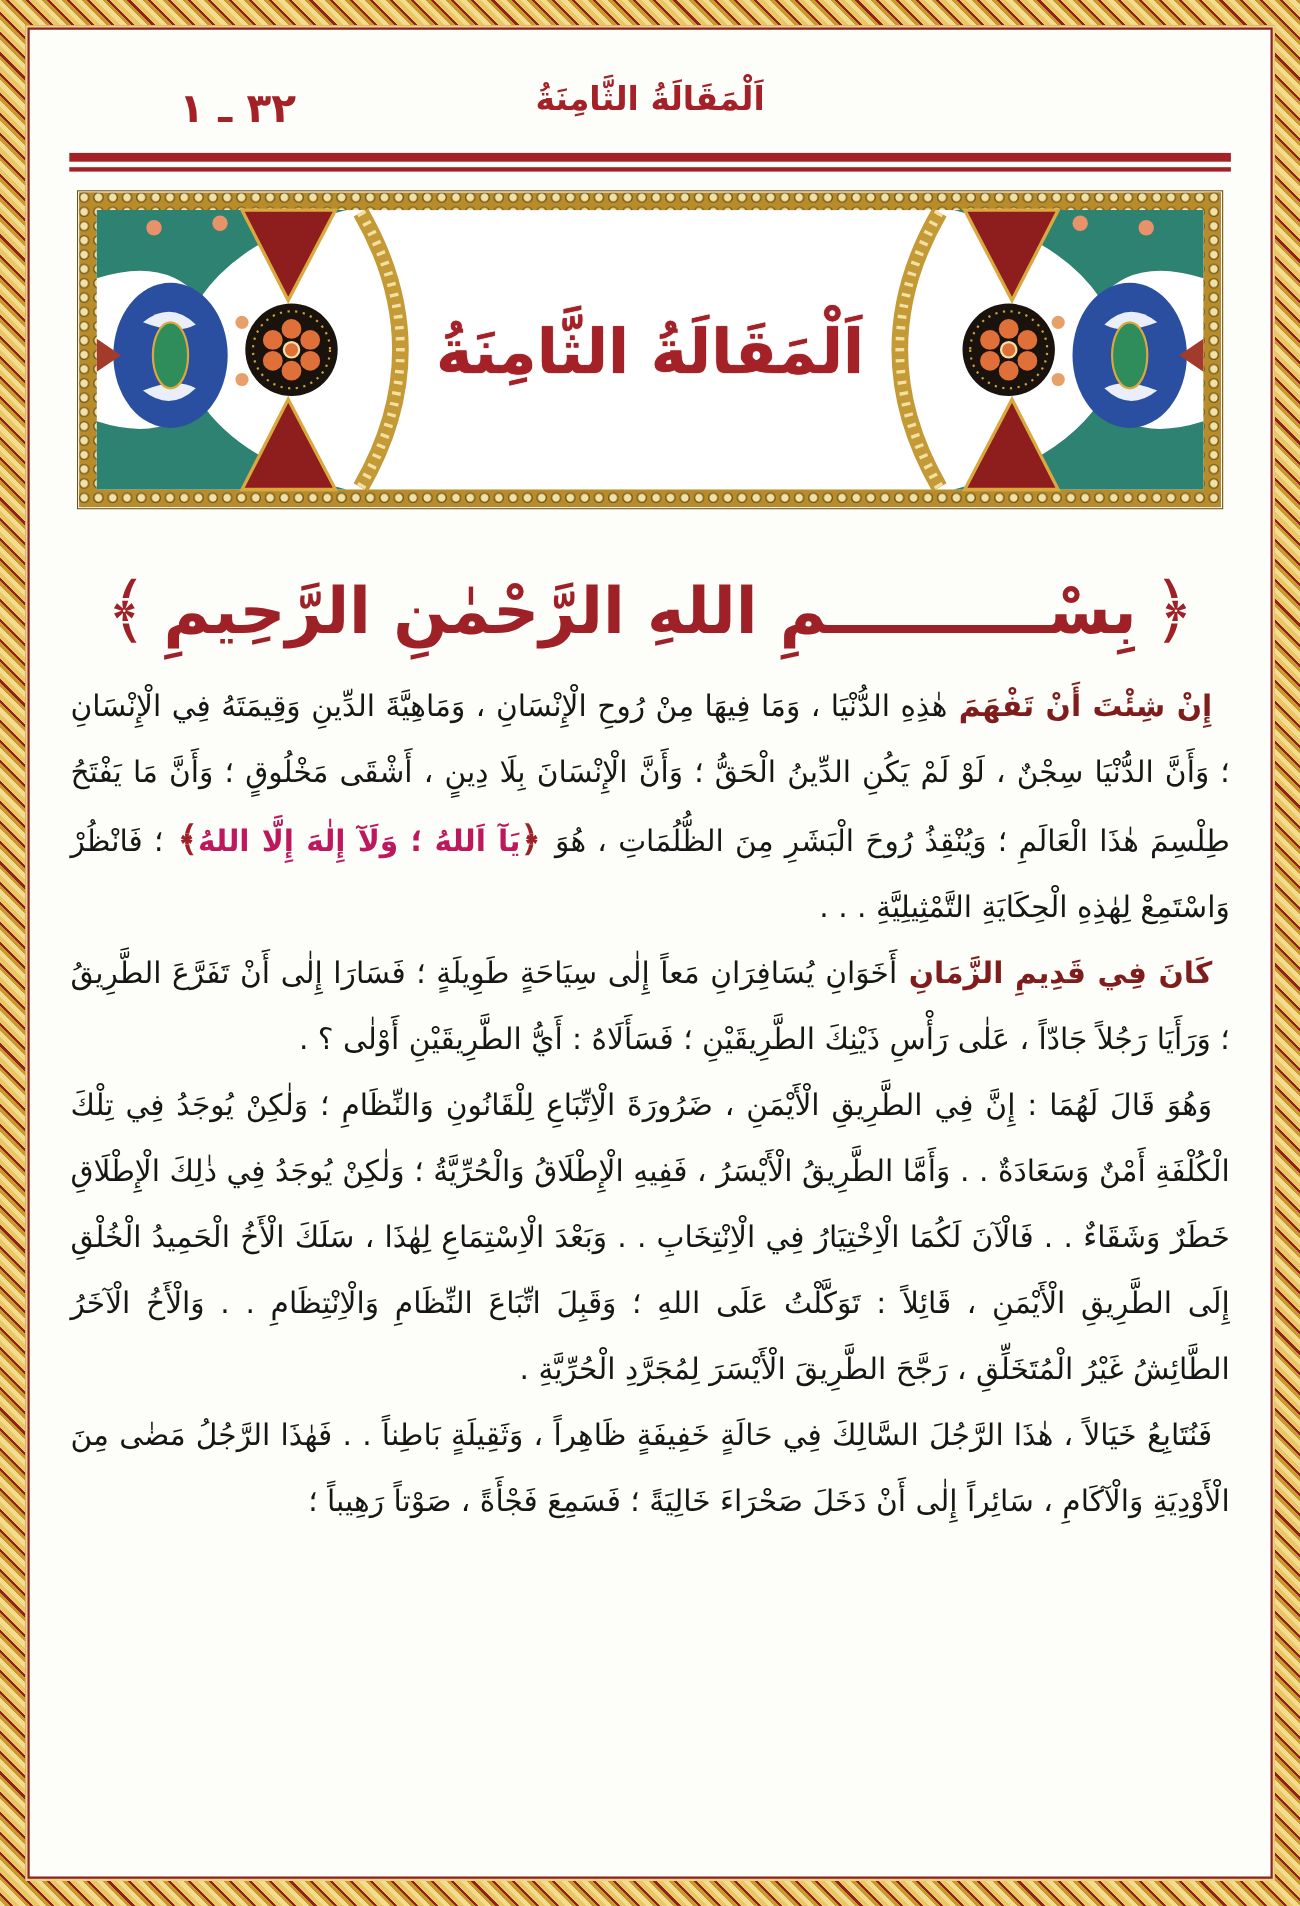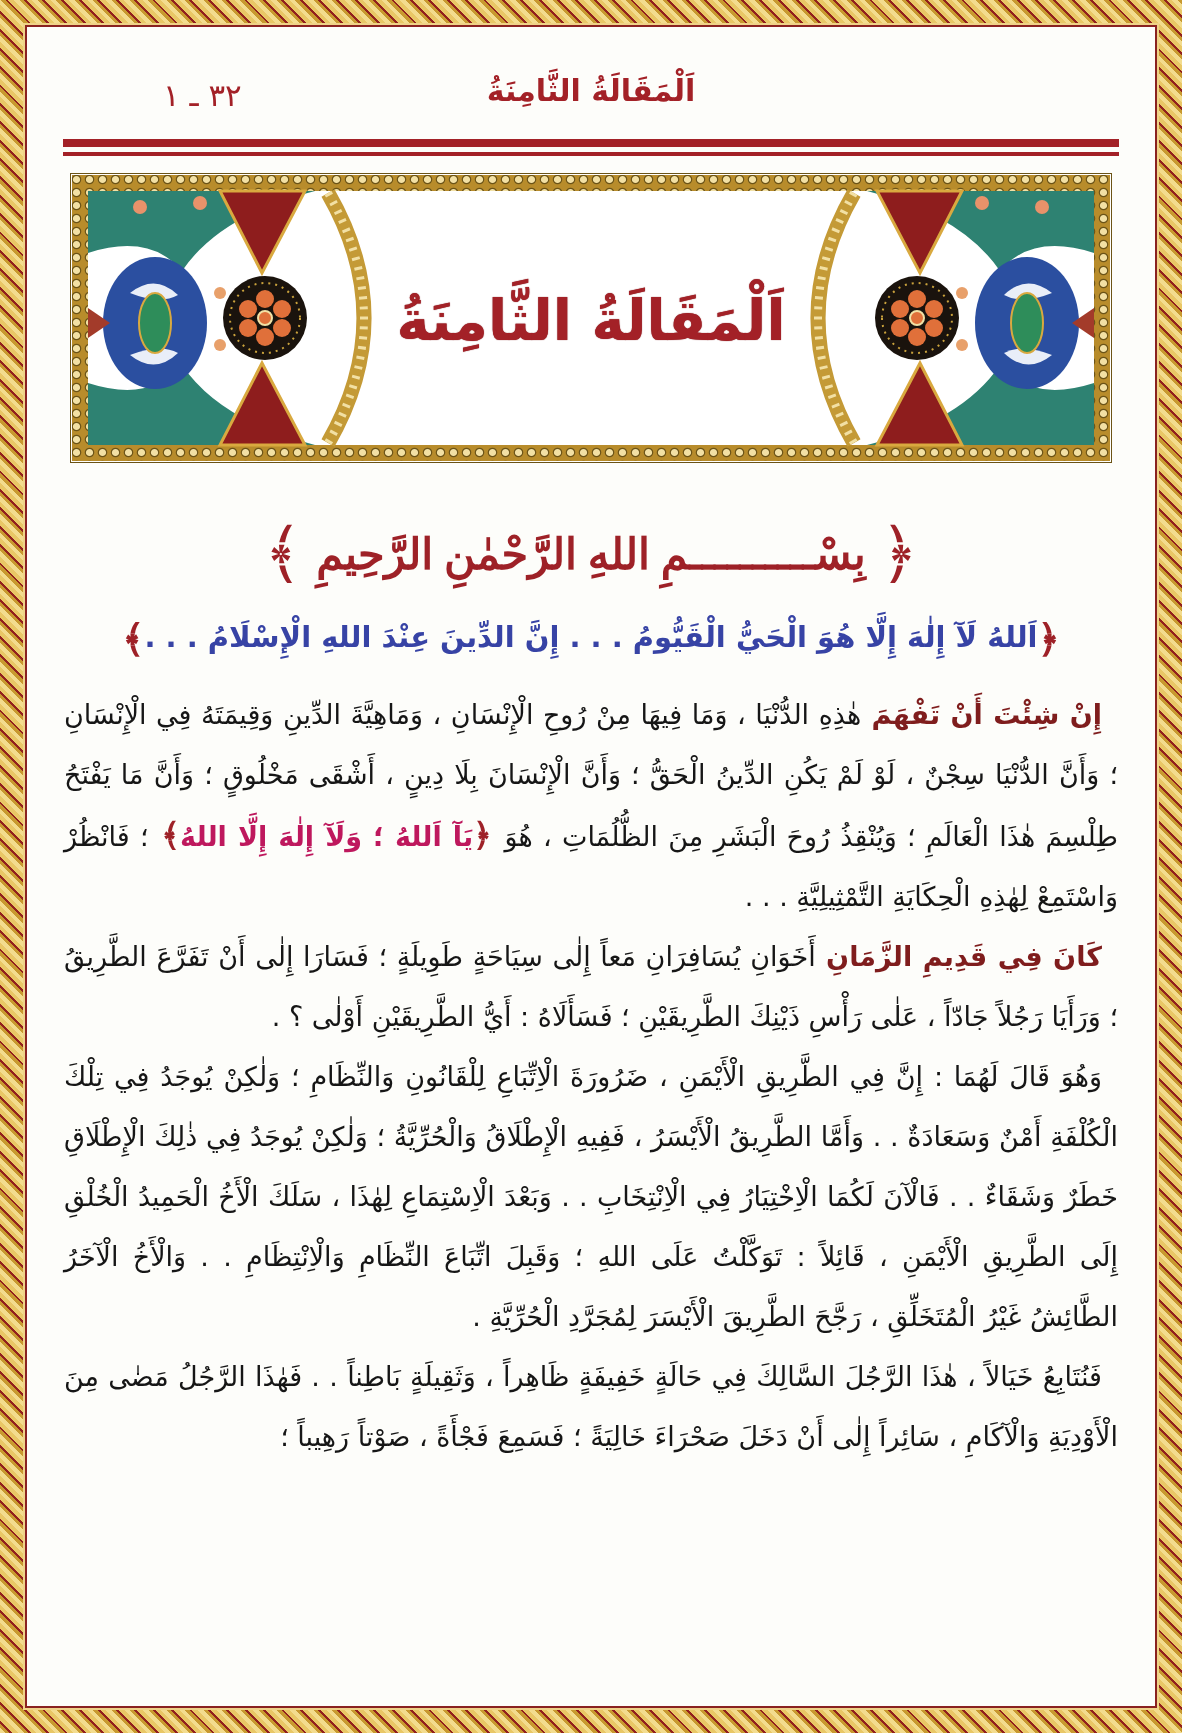--- a/index.html
+++ b/index.html
@@ -19,40 +19,40 @@
   .content{
     position:absolute;inset:23px;
     background:#fdfdfa;
     box-shadow: inset 0 0 0 2px #efd388, inset 0 0 0 4px #8a2220;
     direction:rtl;
   }
   
   .header{position:relative;margin:50px 62px 0;height:52px;}
   .page-number{
     position:absolute;left:auto;right:auto;top:4px;left:78px;
-    font-size:31px;font-weight:normal;color:#a32127;direction:rtl;
+    font-size:37px;font-weight:bold;color:#a32127;direction:rtl;
   }
   .running-title{
     text-align:center;font-size:30px;font-weight:bold;color:#a32127;
   }
   .rules{margin:14px 40px 0;}
   .rule-thick{height:8px;background:#a32127;}
   .rule-thin{height:4px;background:#a32127;margin-top:5px;}
   
   .headpiece{position:relative;width:1042px;height:290px;margin:17px auto 0;}
   .headpiece svg{display:block;}
   .headpiece-title{
     position:absolute;inset:0;display:flex;align-items:center;justify-content:center;
     font-size:56px;font-weight:bold;color:#a32127;padding-top:4px;
     text-shadow:0 0 1px #7c161b;
   }
   
   .basmala{margin-top:58px;text-align:center;color:#9e2127;white-space:nowrap;}
   .basmala .orn{font-size:66px;vertical-align:middle;line-height:1;color:#9e2127;}
-  .basmala .txt{font-size:43px;font-weight:bold;vertical-align:middle;padding:0 14px;font-family:Liberation Serif, serif;}
+  .basmala .txt{font-size:58px;font-weight:bold;vertical-align:middle;padding:0 14px;}
   
   .verse{margin-top:30px;text-align:center;font-weight:bold;font-size:29px;color:#3743a5;}
   .verse .orn{color:#9e2127;font-size:38px;vertical-align:middle;}
   
   .body-text{
     width:1054px;margin:24px auto 0;direction:rtl;text-align:justify;
     font-size:27px;line-height:60px;color:#161616;
   }
   p.para{margin:0;text-indent:16px;}
   .lead{color:#7f1d1d;font-weight:bold;}
@@ -118,23 +118,20 @@
         </g>
         <use href="#cl" transform="translate(1042,0) scale(-1,1)"></use>
       </svg>
       <div class="headpiece-title">اَلْمَقَالَةُ الثَّامِنَةُ</div>
     </div>
 
     <div class="basmala">
       <span class="orn">﴿</span><span class="txt">بِسْــــــــــمِ اللهِ الرَّحْمٰنِ الرَّحِيمِ</span><span class="orn">﴾</span>
     </div>
 
-    <div class="verse">
-      <span class="orn">﴿</span><span>اَللهُ لَآ إِلٰهَ إِلَّا هُوَ الْحَيُّ الْقَيُّومُ . . . إِنَّ الدِّينَ عِنْدَ اللهِ الْإِسْلَامُ . . .</span><span class="orn">﴾</span>
-    </div>
 
     <div id="paragraphs" class="body-text">
         <p class="para"><span class="lead">إِنْ شِئْتَ أَنْ تَفْهَمَ </span><span>هٰذِهِ الدُّنْيَا ، وَمَا فِيهَا مِنْ رُوحِ الْإِنْسَانِ ، وَمَاهِيَّةَ الدِّينِ وَقِيمَتَهُ فِي الْإِنْسَانِ ؛ وَأَنَّ الدُّنْيَا سِجْنٌ ، لَوْ لَمْ يَكُنِ الدِّينُ الْحَقُّ ؛ وَأَنَّ الْإِنْسَانَ بِلَا دِينٍ ، أَشْقَى مَخْلُوقٍ ؛ وَأَنَّ مَا يَفْتَحُ طِلْسِمَ هٰذَا الْعَالَمِ ؛ وَيُنْقِذُ رُوحَ الْبَشَرِ مِنَ الظُّلُمَاتِ ، هُوَ</span><span class="qbracket"> ﴿</span><span class="quote">يَآ اَللهُ ؛ وَلَآ إِلٰهَ إِلَّا اللهُ</span><span class="qbracket">﴾ </span><span>؛ فَانْظُرْ وَاسْتَمِعْ لِهٰذِهِ الْحِكَايَةِ التَّمْثِيلِيَّةِ . . .</span></p>
         <p class="para"><span class="lead">كَانَ فِي قَدِيمِ الزَّمَانِ </span><span>أَخَوَانِ يُسَافِرَانِ مَعاً إِلٰى سِيَاحَةٍ طَوِيلَةٍ ؛ فَسَارَا إِلٰى أَنْ تَفَرَّعَ الطَّرِيقُ ؛ وَرَأَيَا رَجُلاً جَادّاً ، عَلٰى رَأْسِ ذَيْنِكَ الطَّرِيقَيْنِ ؛ فَسَأَلَاهُ : أَيُّ الطَّرِيقَيْنِ أَوْلٰى ؟ .</span></p>
         <p class="para"><span>وَهُوَ قَالَ لَهُمَا : إِنَّ فِي الطَّرِيقِ الْأَيْمَنِ ، ضَرُورَةَ الْاِتِّبَاعِ لِلْقَانُونِ وَالنِّظَامِ ؛ وَلٰكِنْ يُوجَدُ فِي تِلْكَ الْكُلْفَةِ أَمْنٌ وَسَعَادَةٌ . . وَأَمَّا الطَّرِيقُ الْأَيْسَرُ ، فَفِيهِ الْإِطْلَاقُ وَالْحُرِّيَّةُ ؛ وَلٰكِنْ يُوجَدُ فِي ذٰلِكَ الْإِطْلَاقِ خَطَرٌ وَشَقَاءٌ . . فَالْآنَ لَكُمَا الْاِخْتِيَارُ فِي الْاِنْتِخَابِ . . وَبَعْدَ الْاِسْتِمَاعِ لِهٰذَا ، سَلَكَ الْأَخُ الْحَمِيدُ الْخُلْقِ إِلَى الطَّرِيقِ الْأَيْمَنِ ، قَائِلاً : تَوَكَّلْتُ عَلَى اللهِ ؛ وَقَبِلَ اتِّبَاعَ النِّظَامِ وَالْاِنْتِظَامِ . . وَالْأَخُ الْآخَرُ الطَّائِشُ غَيْرُ الْمُتَخَلِّقِ ، رَجَّحَ الطَّرِيقَ الْأَيْسَرَ لِمُجَرَّدِ الْحُرِّيَّةِ .</span></p>
         <p class="para"><span>فَنُتَابِعُ خَيَالاً ، هٰذَا الرَّجُلَ السَّالِكَ فِي حَالَةٍ خَفِيفَةٍ ظَاهِراً ، وَثَقِيلَةٍ بَاطِناً . . فَهٰذَا الرَّجُلُ مَضٰى مِنَ الْأَوْدِيَةِ وَالْآكَامِ ، سَائِراً إِلٰى أَنْ دَخَلَ صَحْرَاءَ خَالِيَةً ؛ فَسَمِعَ فَجْأَةً ، صَوْتاً رَهِيباً ؛</span></p>
       </div>
 
   </div>
 </div>

